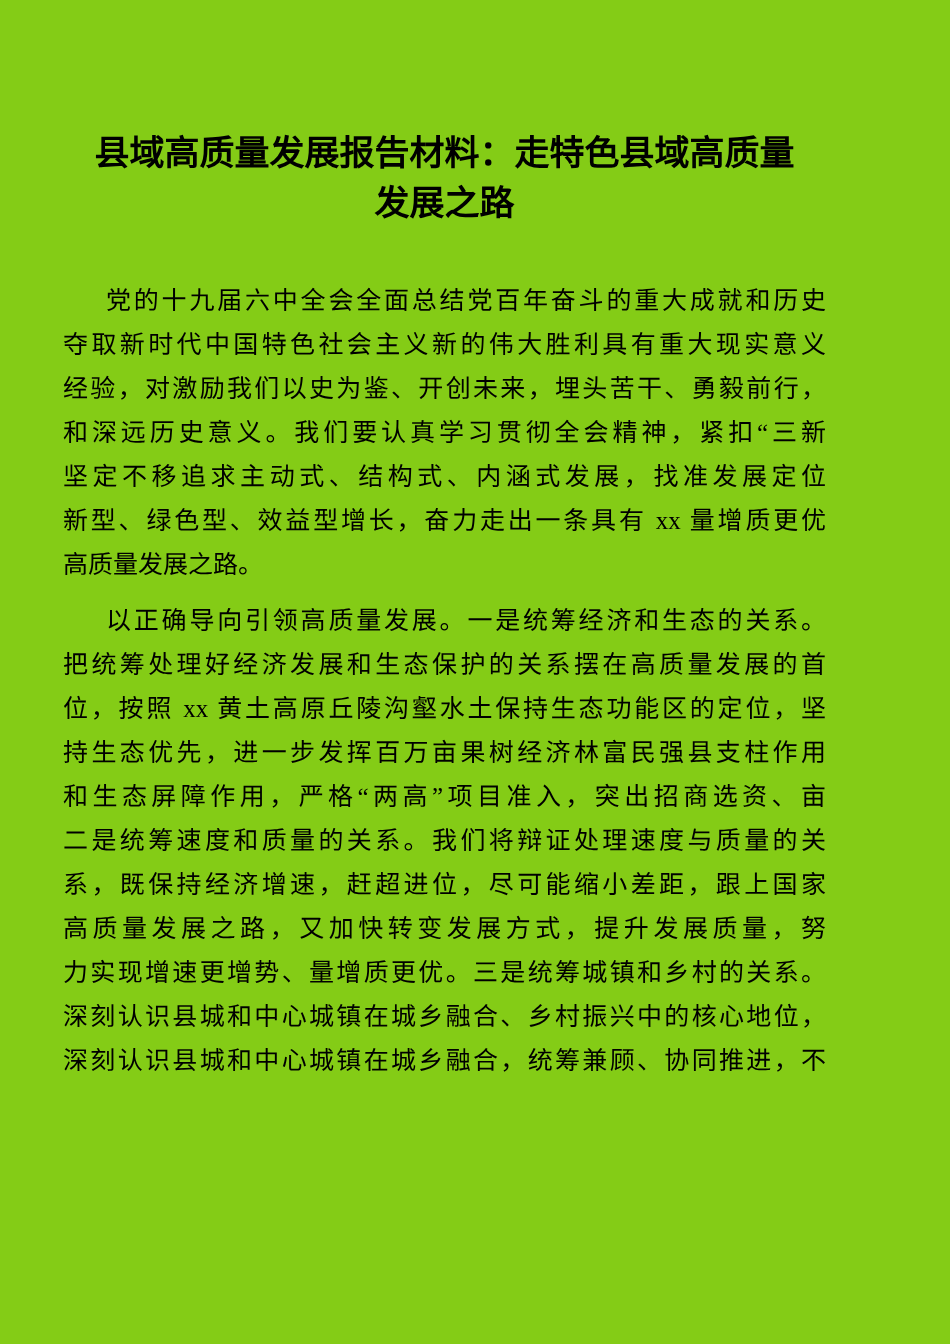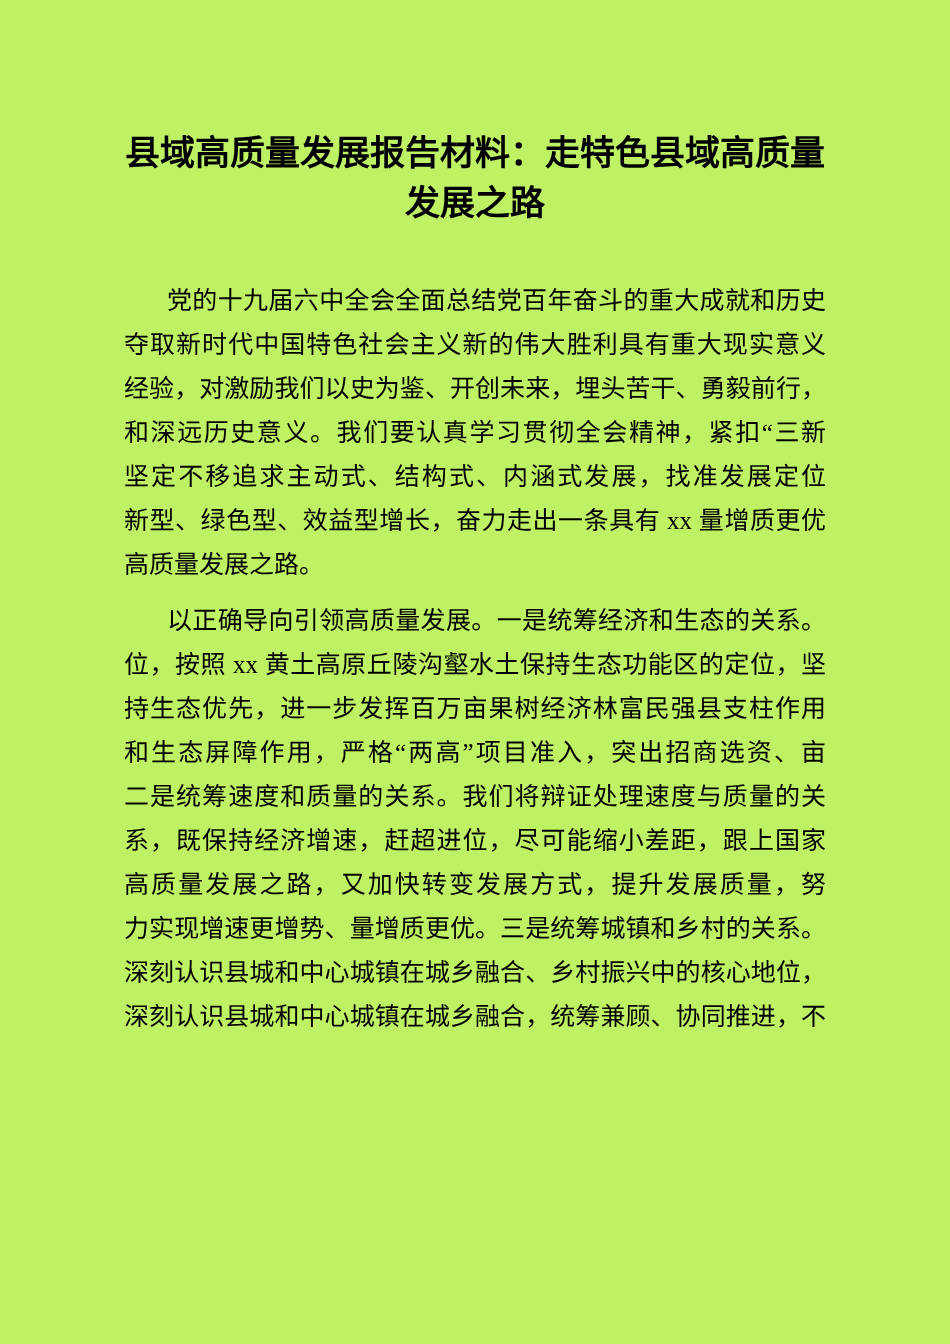--- a/index.html
+++ b/index.html
@@ -5,24 +5,24 @@
   html, body {
     margin: 0;
     padding: 0;
     background: #ffffff;
   }
   .page {
     position: relative;
     width: 950px;
     height: 1344px;
     margin: 0;
-    background: #bef264;
+    background: #84cc16;
     color: #000000;
     box-sizing: border-box;
-    padding: 129px 112px 0 112px;
+    padding: 129px 112px 0 51px;
     overflow: hidden;
     font-family: "Liberation Serif", serif;
   }
   .title {
     margin: 0;
     padding: 0;
     font-family: "Liberation Serif", serif;
     font-weight: 900;
     font-size: 35px;
     line-height: 50px;
@@ -70,20 +70,21 @@
         <span class="line indent">党的十九届六中全会全面总结党百年奋斗的重大成就和历史</span>
         <span class="line">夺取新时代中国特色社会主义新的伟大胜利具有重大现实意义</span>
         <span class="line">经验，对激励我们以史为鉴、开创未来，埋头苦干、勇毅前行，</span>
         <span class="line">和深远历史意义。我们要认真学习贯彻全会精神，紧扣“三新</span>
         <span class="line">坚定不移追求主动式、结构式、内涵式发展，找准发展定位</span>
         <span class="line">新型、绿色型、效益型增长，奋力走出一条具有 xx 量增质更优</span>
         <span class="line no-stretch">高质量发展之路。</span>
       </p>
       <p class="paragraph">
         <span class="line indent">以正确导向引领高质量发展。一是统筹经济和生态的关系。</span>
+        <span class="line">把统筹处理好经济发展和生态保护的关系摆在高质量发展的首</span>
         <span class="line">位，按照 xx 黄土高原丘陵沟壑水土保持生态功能区的定位，坚</span>
         <span class="line">持生态优先，进一步发挥百万亩果树经济林富民强县支柱作用</span>
         <span class="line">和生态屏障作用，严格“两高”项目准入，突出招商选资、亩</span>
         <span class="line">二是统筹速度和质量的关系。我们将辩证处理速度与质量的关</span>
         <span class="line">系，既保持经济增速，赶超进位，尽可能缩小差距，跟上国家</span>
         <span class="line">高质量发展之路，又加快转变发展方式，提升发展质量，努</span>
         <span class="line">力实现增速更增势、量增质更优。三是统筹城镇和乡村的关系。</span>
         <span class="line">深刻认识县城和中心城镇在城乡融合、乡村振兴中的核心地位，</span>
         <span class="line">深刻认识县城和中心城镇在城乡融合，统筹兼顾、协同推进，不</span>
       </p>

